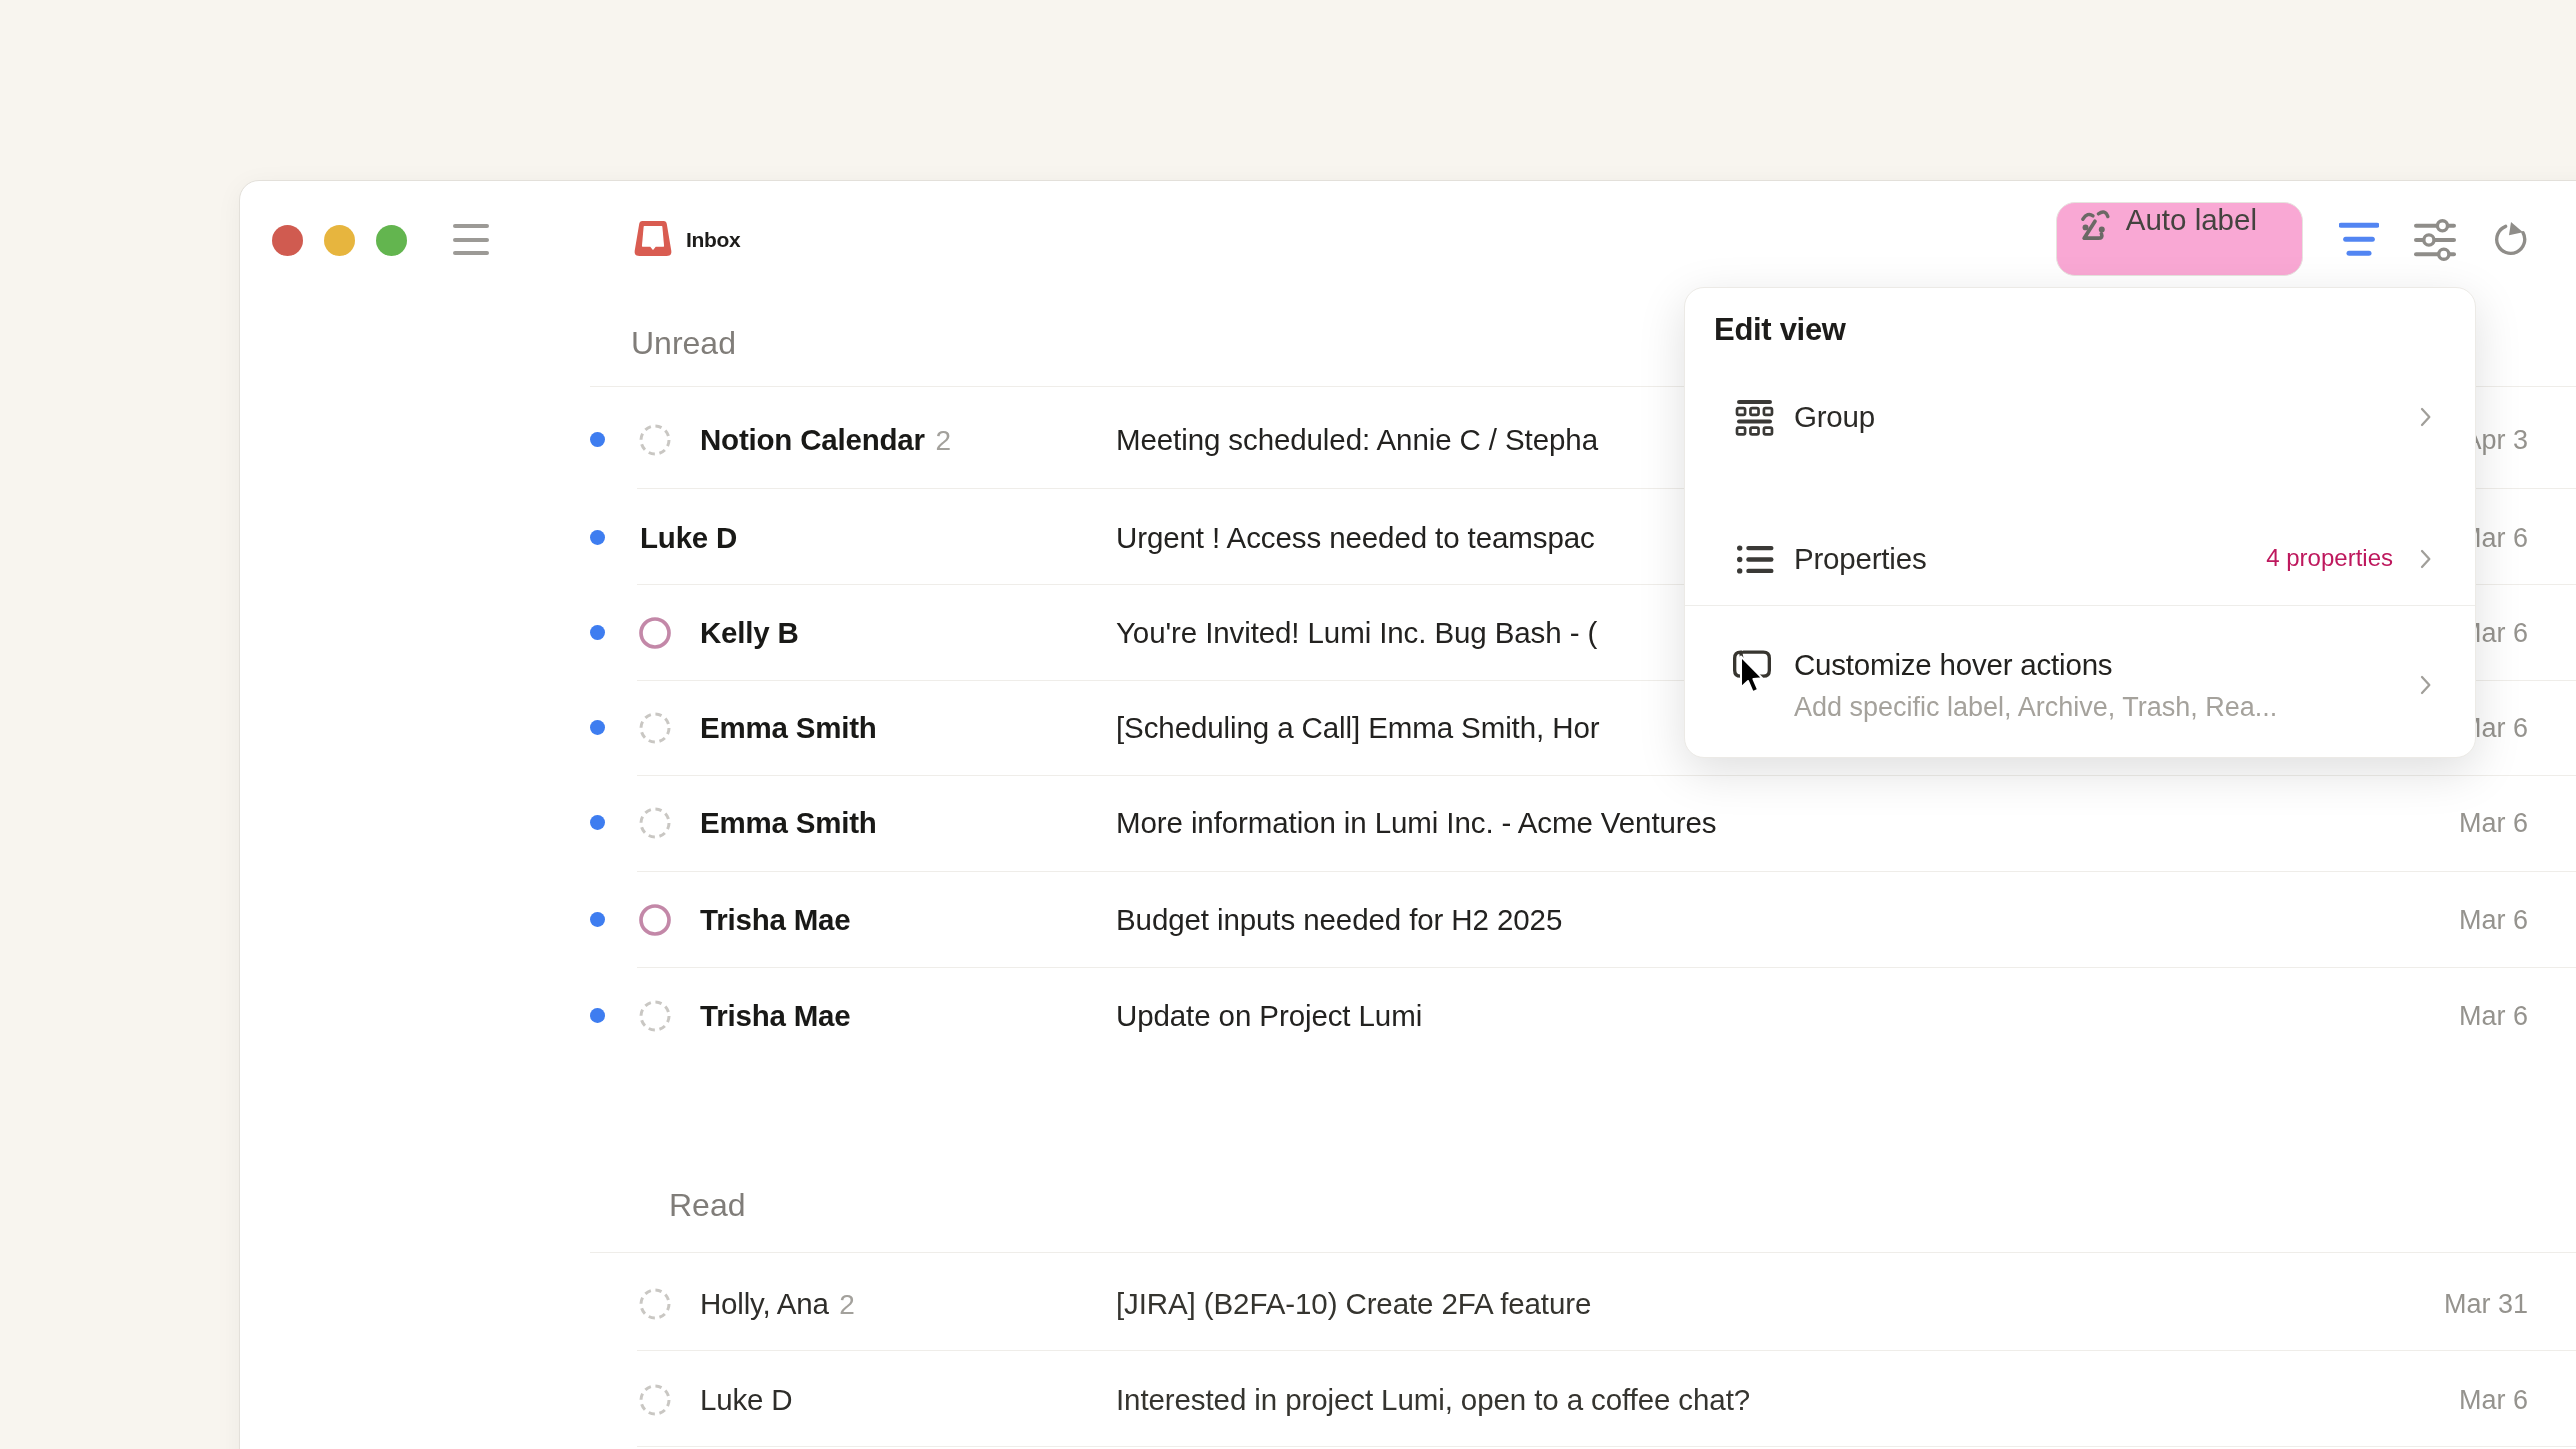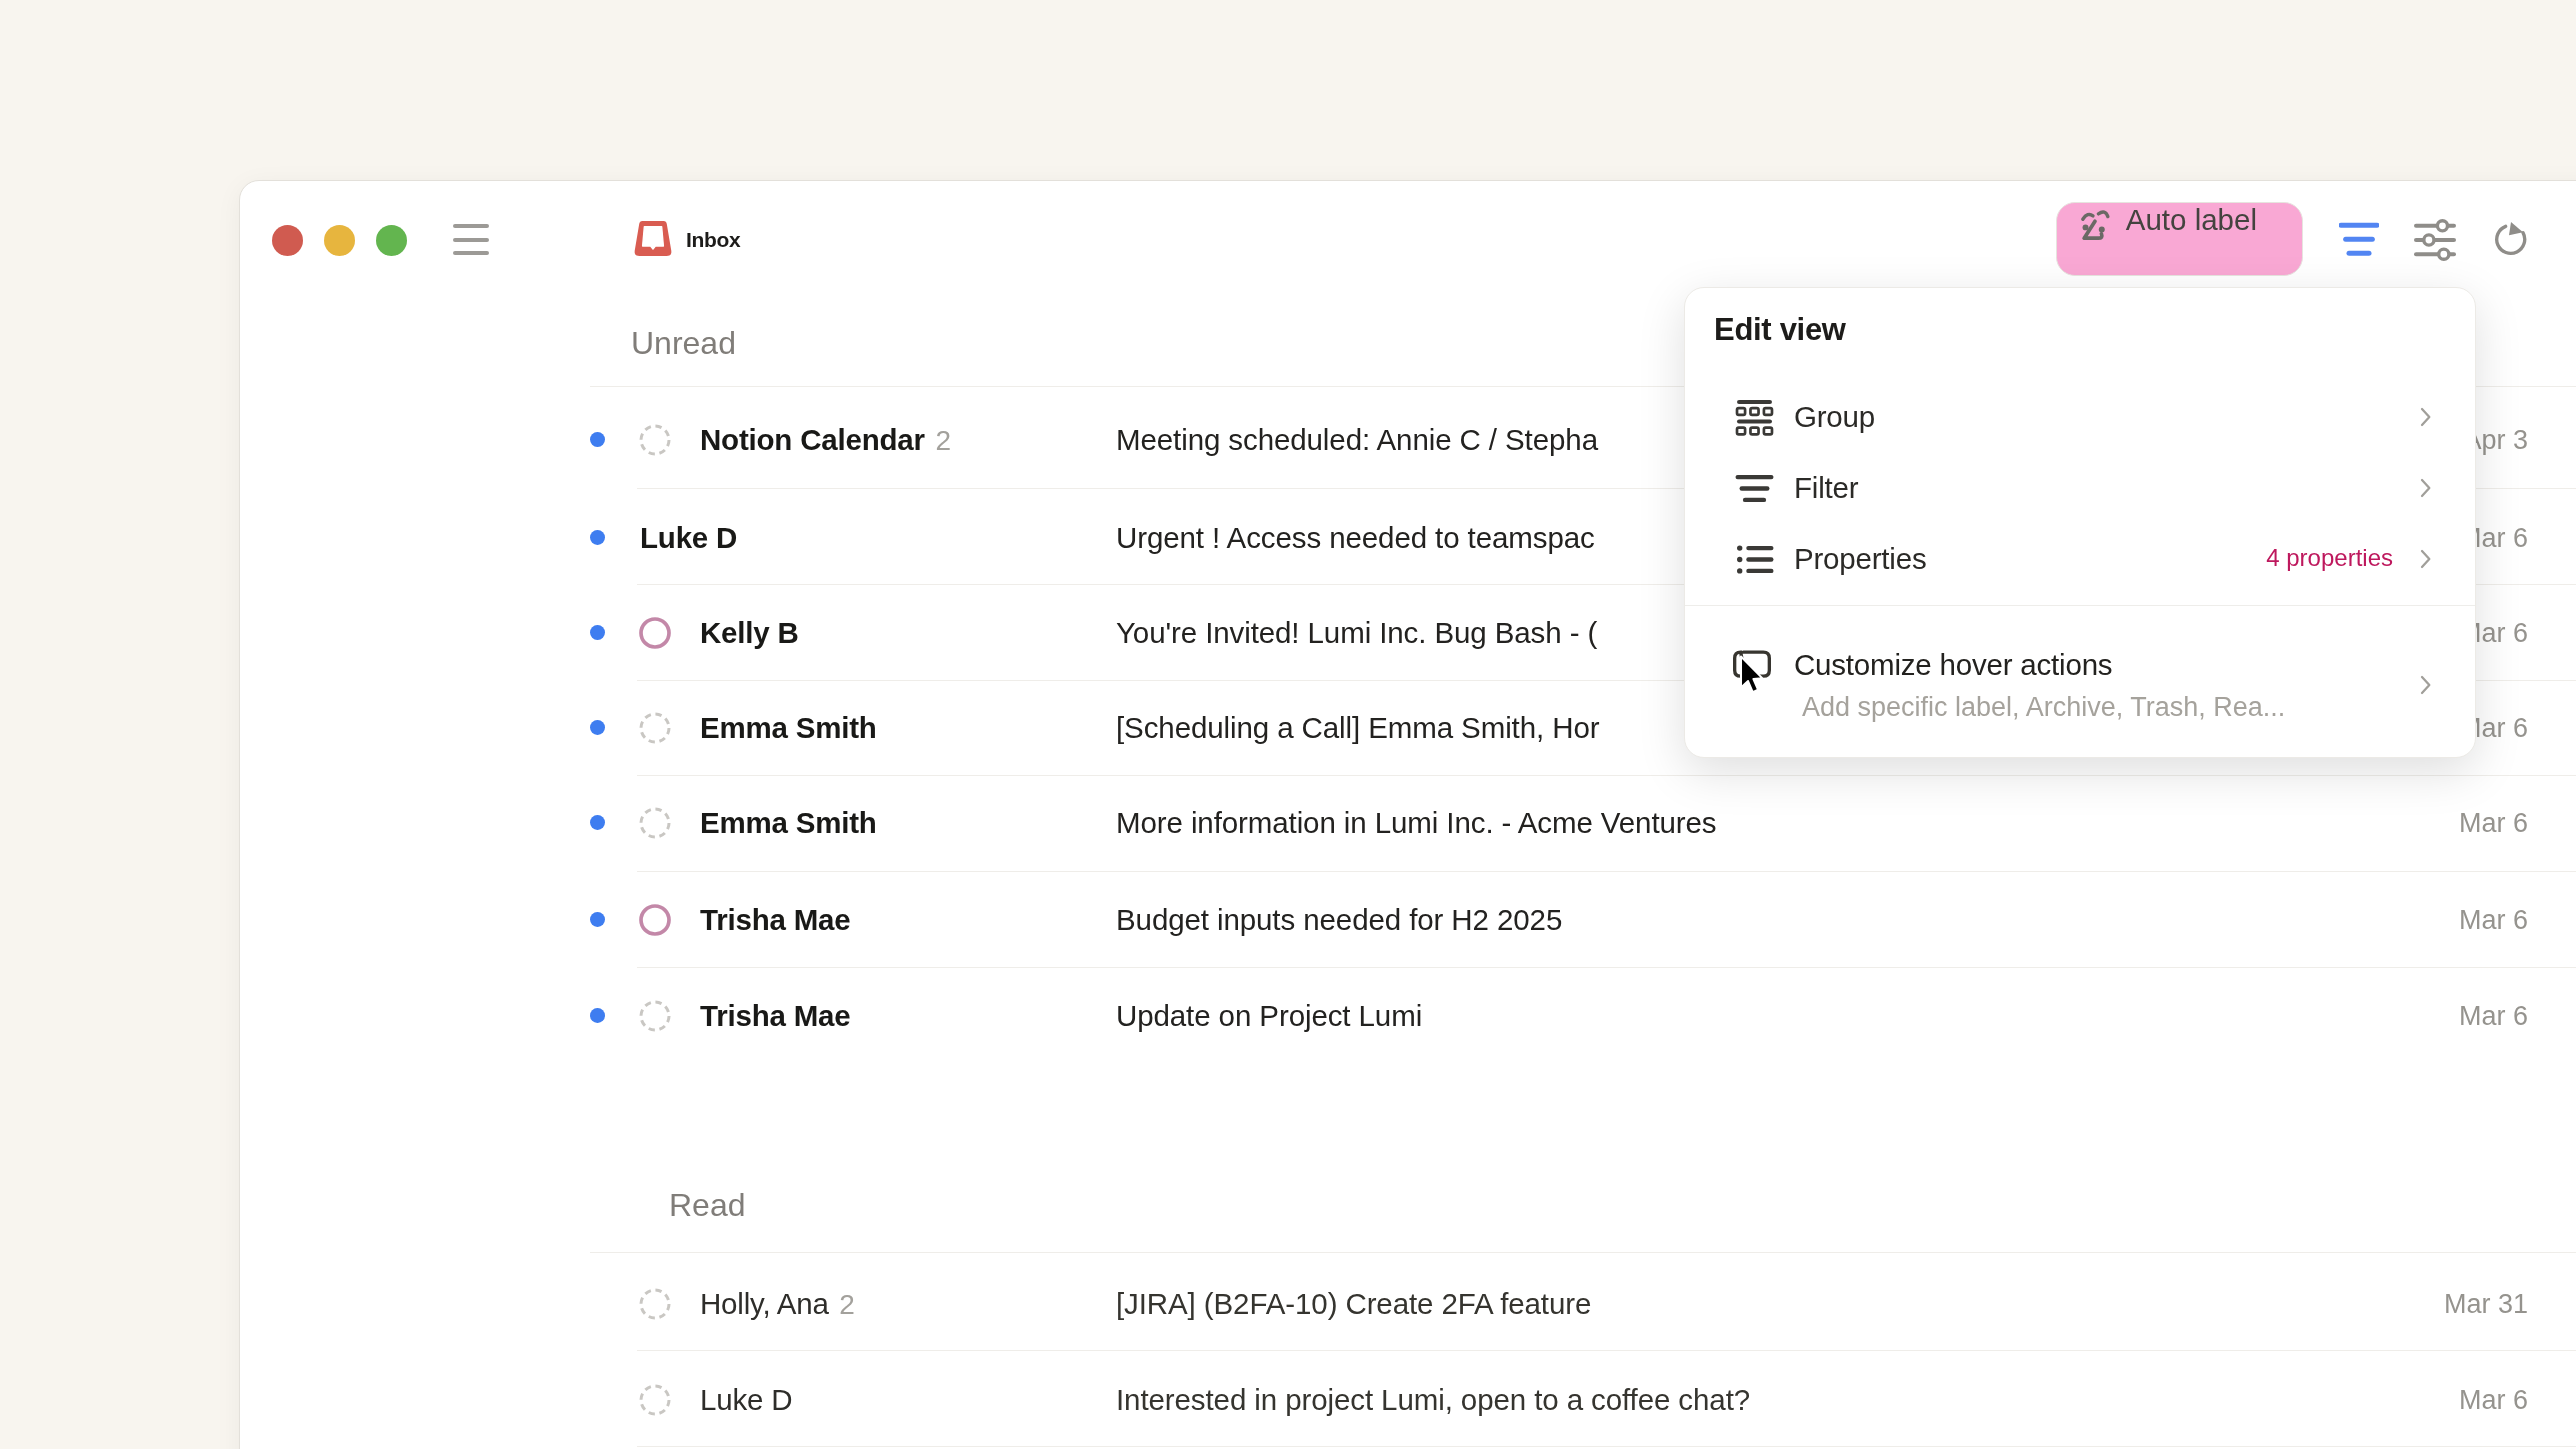--- a/index.html
+++ b/index.html
@@ -48,21 +48,21 @@
   #edit-view-title{left:29px;top:20px;height:44px;line-height:44px;font-size:31px;font-weight:700;
     color:#1d1c1a;letter-spacing:-0.3px;}
   .menu-row{left:0;width:790px;height:71px;cursor:pointer;}
   .menu-icon{left:50px;top:17px;}
   .menu-label{left:109px;top:16px;height:39px;line-height:39px;font-size:29.5px;color:#2b2a27;letter-spacing:-0.2px;}
   .menu-value{right:82px;top:17.4px;height:36px;line-height:36px;font-size:24px;color:#be185d;}
   .menu-chevron{right:43px;top:26px;}
   #panel-divider{left:0;top:317px;width:790px;height:1.3px;background:#eeedea;}
   #customize-row{left:0;top:335px;width:790px;height:121px;cursor:pointer;}
   #customize-title{left:109px;top:21.5px;height:39px;line-height:39px;font-size:29.5px;color:#23221f;letter-spacing:-0.2px;}
-  #customize-sub{left:117px;top:66px;height:36px;line-height:36px;font-size:27px;color:#a5a29c;}
+  #customize-sub{left:109px;top:66px;height:36px;line-height:36px;font-size:27px;color:#a5a29c;}
   #customize-chevron{right:43px;top:52px;}
 
   #cursor{left:1739px;top:655px;z-index:10;}
 </style>
 </head>
 <body>
 
 <div class="abs" id="window"></div>
 
 <div class="abs light" id="light-red"></div>
@@ -224,31 +224,20 @@
       <rect x="3" y="44" width="12" height="10" rx="2.5" fill="none" stroke="#3a3936" stroke-width="4"></rect>
       <rect x="23" y="44" width="12" height="10" rx="2.5" fill="none" stroke="#3a3936" stroke-width="4"></rect>
       <rect x="43" y="44" width="12" height="10" rx="2.5" fill="none" stroke="#3a3936" stroke-width="4"></rect>
     </svg>
     <div class="abs menu-label">Group</div>
     <svg class="abs menu-chevron" width="12" height="20" viewBox="0 0 18 30" fill="none">
         <polyline points="3,3 14,15 3,27" stroke="#a19f9a" stroke-width="3.4" stroke-linecap="round" stroke-linejoin="round"></polyline>
       </svg>
   </div>
 
-  <div class="abs menu-row" style="top:164px;">
-    <svg class="abs menu-icon" width="39" height="39" viewBox="0 0 58 58" fill="none">
-      <line x1="4" y1="12" x2="54" y2="12" stroke="#3a3936" stroke-width="6.5" stroke-linecap="round"></line>
-      <line x1="10" y1="29" x2="48" y2="29" stroke="#3a3936" stroke-width="6.5" stroke-linecap="round"></line>
-      <line x1="15" y1="46" x2="43" y2="46" stroke="#3a3936" stroke-width="6.5" stroke-linecap="round"></line>
-    </svg>
-    <div class="abs menu-label">Filter</div>
-    <svg class="abs menu-chevron" width="12" height="20" viewBox="0 0 18 30" fill="none">
-        <polyline points="3,3 14,15 3,27" stroke="#a19f9a" stroke-width="3.4" stroke-linecap="round" stroke-linejoin="round"></polyline>
-      </svg>
-  </div>
 
   <div class="abs menu-row" style="top:235px;">
     <svg class="abs menu-icon" width="39" height="39" viewBox="0 0 58 58" fill="none">
       <circle cx="7" cy="12" r="4" fill="#3a3936"></circle>
       <line x1="20" y1="12" x2="54" y2="12" stroke="#3a3936" stroke-width="6.5" stroke-linecap="round"></line>
       <circle cx="7" cy="29" r="4" fill="#3a3936"></circle>
       <line x1="20" y1="29" x2="54" y2="29" stroke="#3a3936" stroke-width="6.5" stroke-linecap="round"></line>
       <circle cx="7" cy="46" r="4" fill="#3a3936"></circle>
       <line x1="20" y1="46" x2="54" y2="46" stroke="#3a3936" stroke-width="6.5" stroke-linecap="round"></line>
     </svg>

